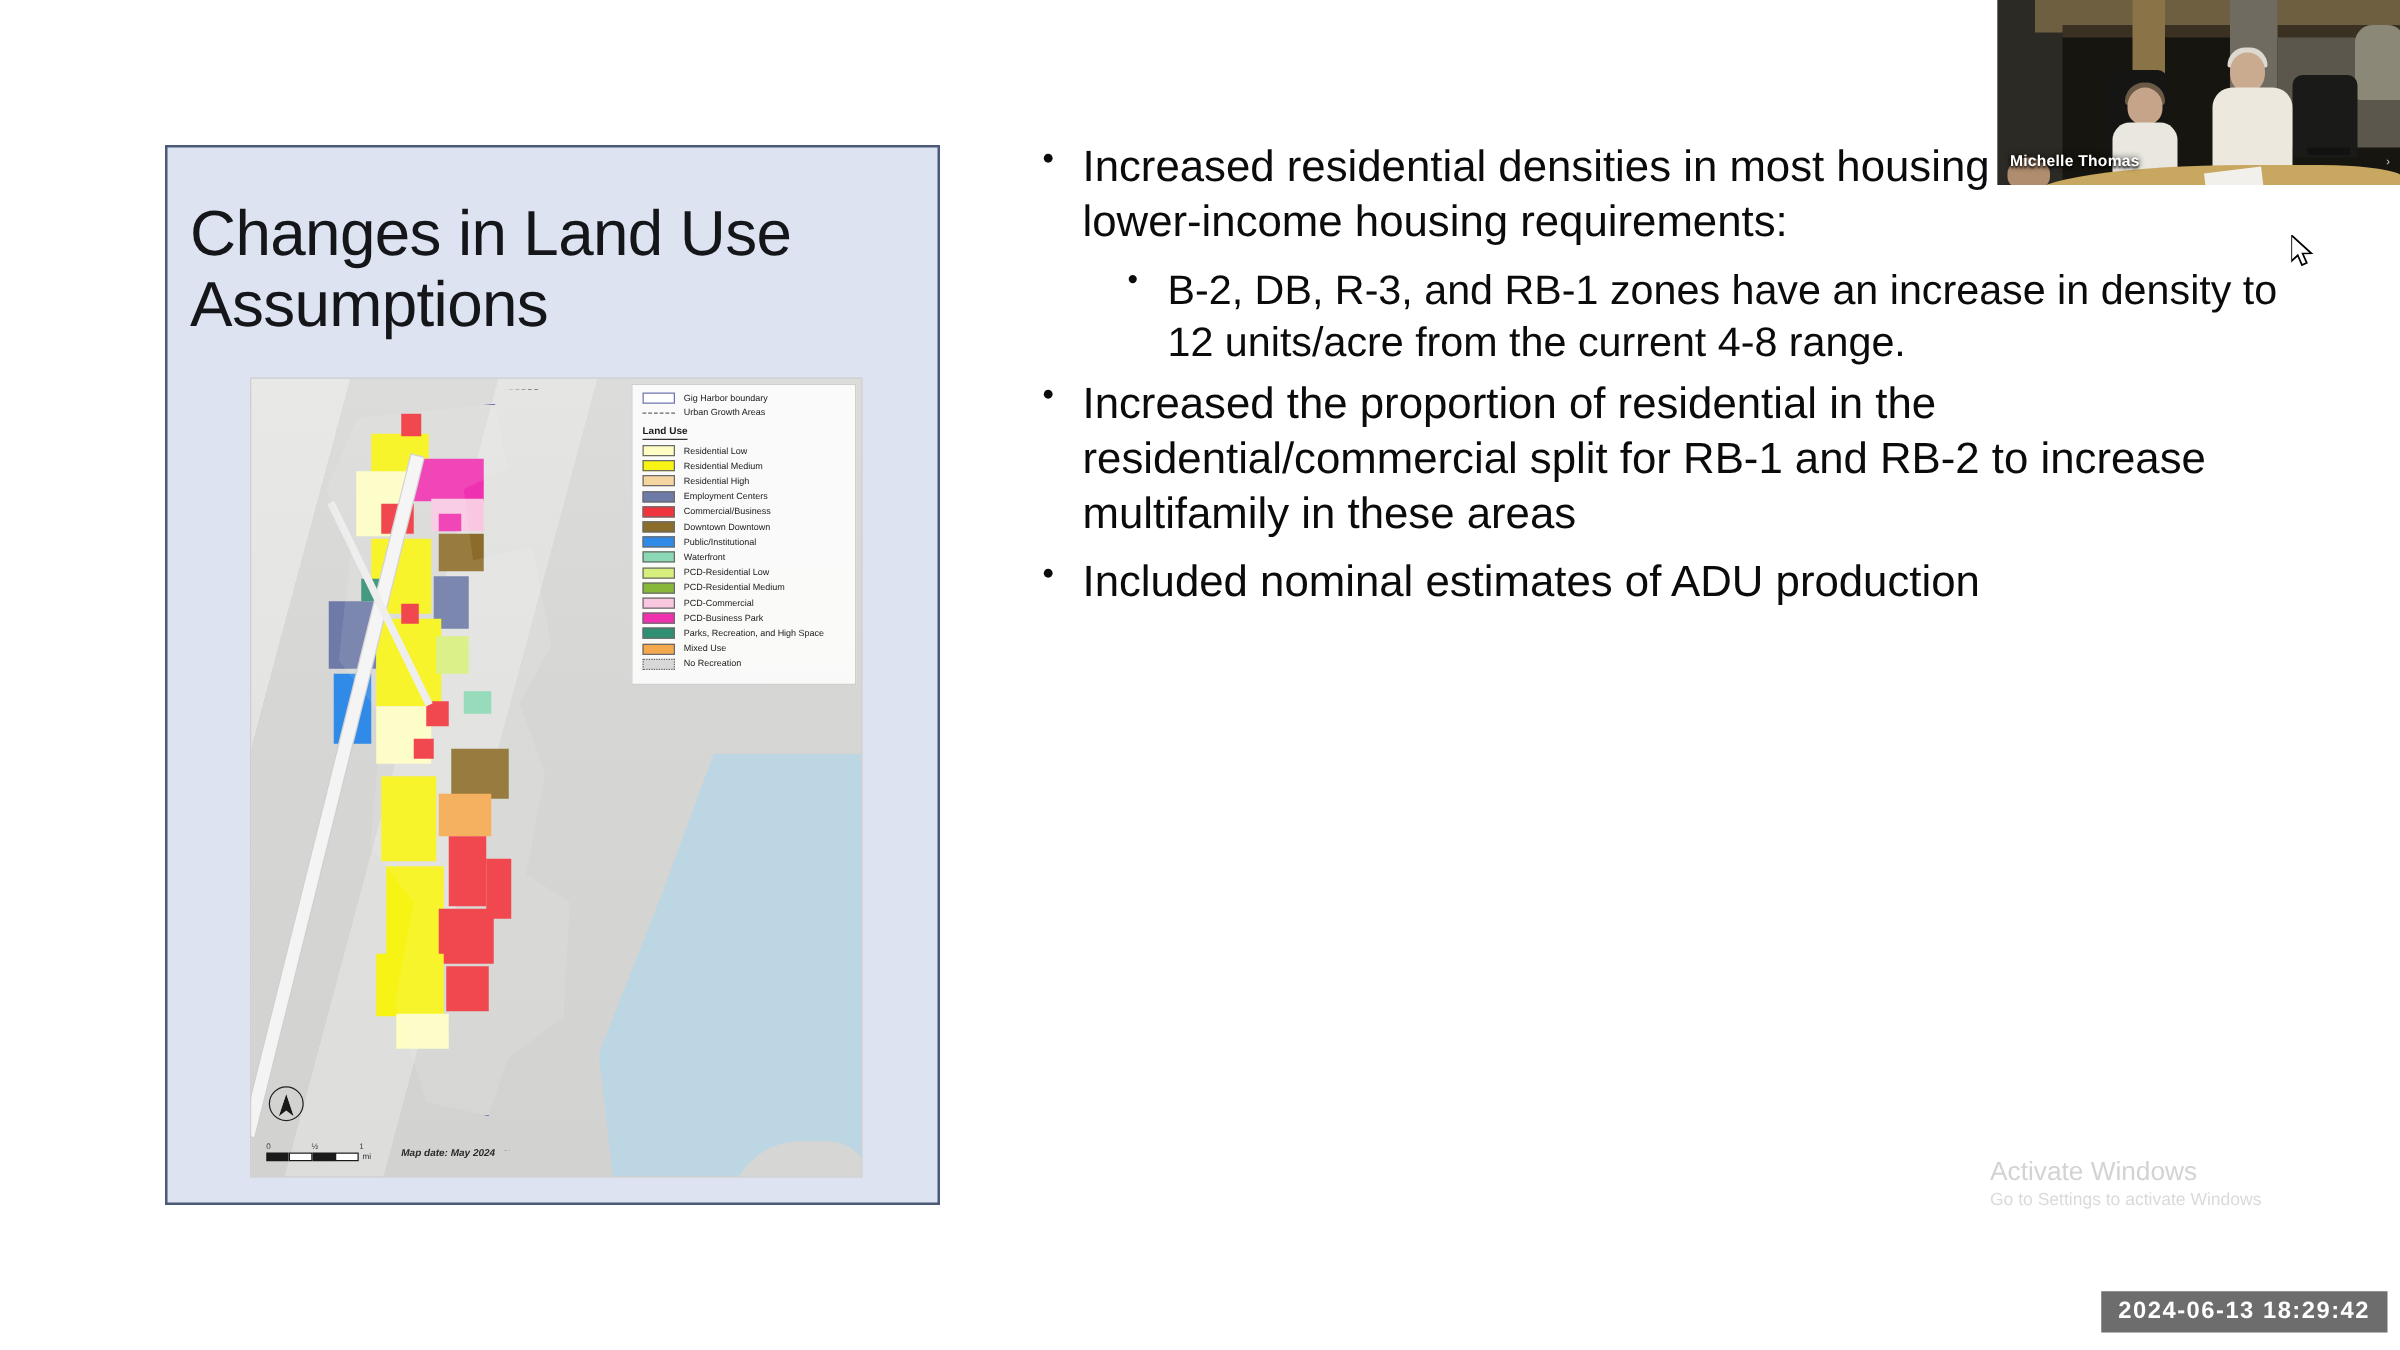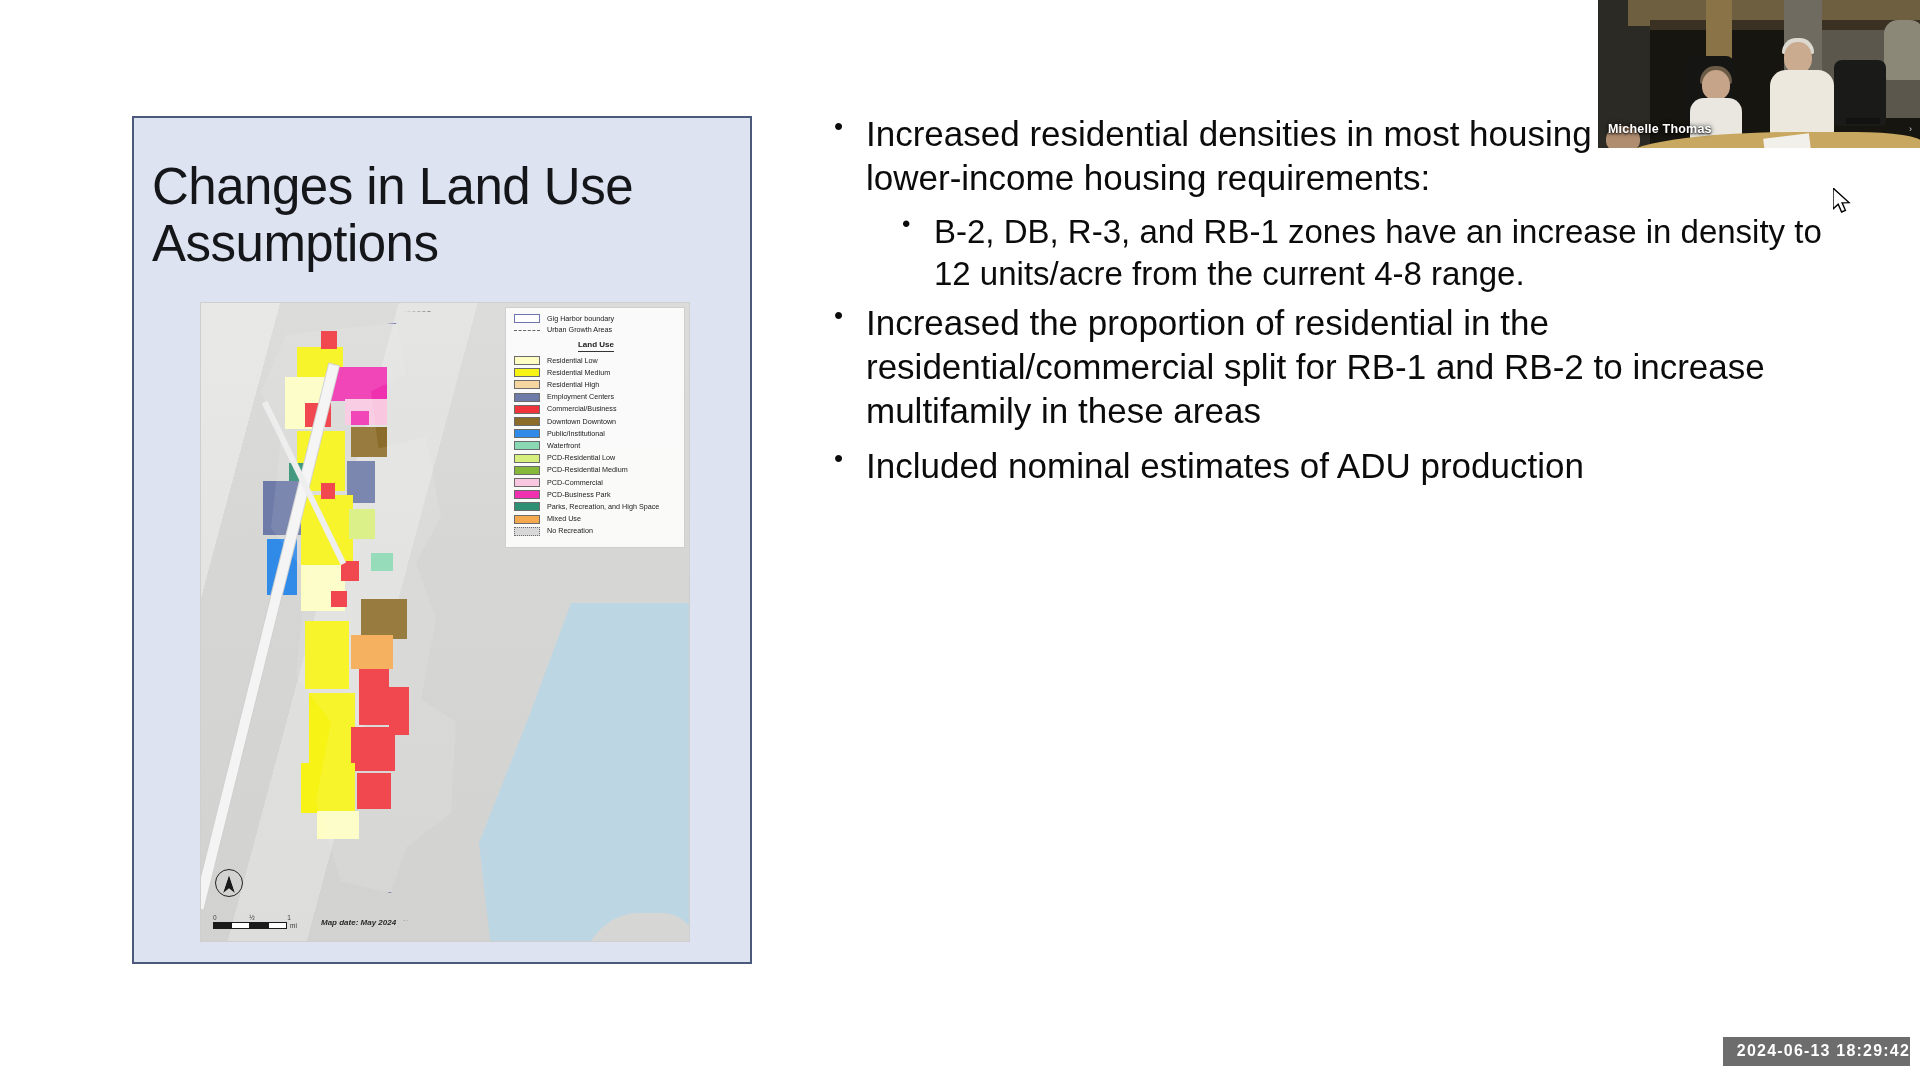--- a/index.html
+++ b/index.html
@@ -137,21 +137,20 @@
   .legend {
     position: absolute;
     right: 4px; top: 4px;
     width: 180px;
     background: rgba(255,255,255,0.86);
     border: 1px solid #cfcfcf;
     padding: 6px 6px 8px 8px;
     font-size: 7.2px;
     color: #1a1a1a;
     line-height: 1.1;
-    text-align: center;
   }
   .leg-row { display: flex; align-items: center; margin-bottom: 3.2px; }
   .leg-sw {
     width: 26px; height: 9px; margin-right: 7px; flex: 0 0 auto;
     border: 0.8px solid #6b6b6b;
   }
   .leg-sw.outline { background: #fff; border: 1.2px solid #6e74b0; }
   .leg-sw.dashed { background: none; border: none; border-top: 1.4px dashed #666; height: 0; }
   .leg-head {
     font-weight: bold; font-size: 8px; margin: 4px 0 4px 0;
@@ -241,24 +240,24 @@
     color: #cfcfcf; text-align: left;
   }
   .wm1 { font-size: 21px; line-height: 1.25; color: #d3d3d3; }
   .wm2 { font-size: 14px; color: #dadada; }
 
   
   .timestamp {
     position: absolute; right: 10px; bottom: 14px;
     background: #6d6d6d;
     color: #ffffff;
-    font-size: 16px;
+    font-size: 19px;
     font-weight: bold;
     letter-spacing: 1.2px;
-    padding: 5px 0 6px 14px;
+    padding: 5px 14px 6px 14px;
     font-family: "Liberation Sans", sans-serif;
   }
 </style>
 </head>
 <body>
 
 <div id="stage">
 
   <div class="slide">
     <div class="slide-title">Changes in Land Use Assumptions</div>
@@ -433,16 +432,20 @@
     <div class="v-name">Michelle Thomas</div>
     <div class="v-namecaret">›</div>
   </div>
 
   <div class="cursor">
     <svg width="22" height="30" viewBox="0 0 22 30">
       <polygon points="0,0 0,21 5.2,16.2 8.6,24 12.4,22.3 9.1,14.8 16,14.6" fill="#ffffff" stroke="#000000" stroke-width="1.4"></polygon>
     </svg>
   </div>
 
+  <div class="watermark">
+    <div class="wm1">Activate Windows</div>
+    <div class="wm2">Go to Settings to activate Windows</div>
+  </div>
 
   <div class="timestamp">2024-06-13 18:29:42</div>
 
 </div>
 
 </body></html>

